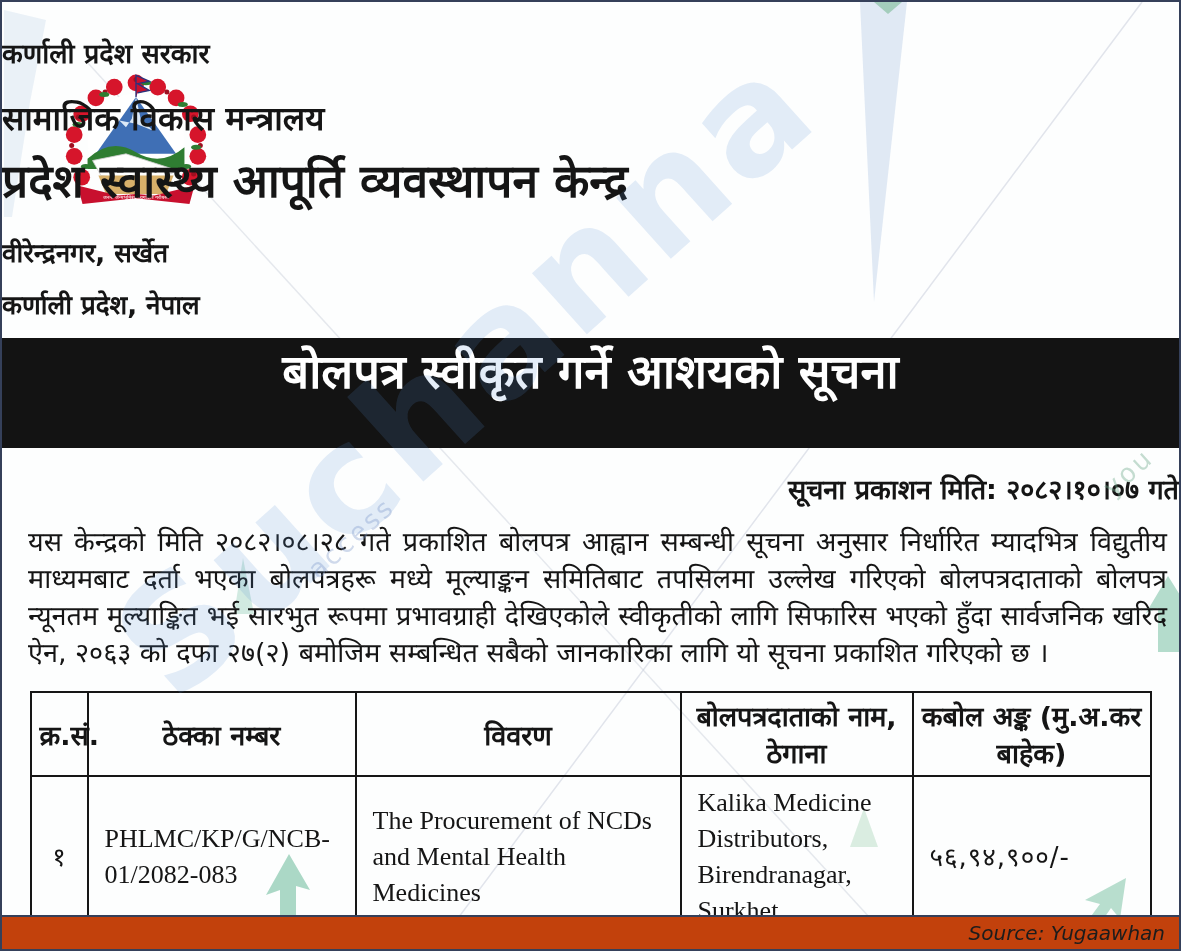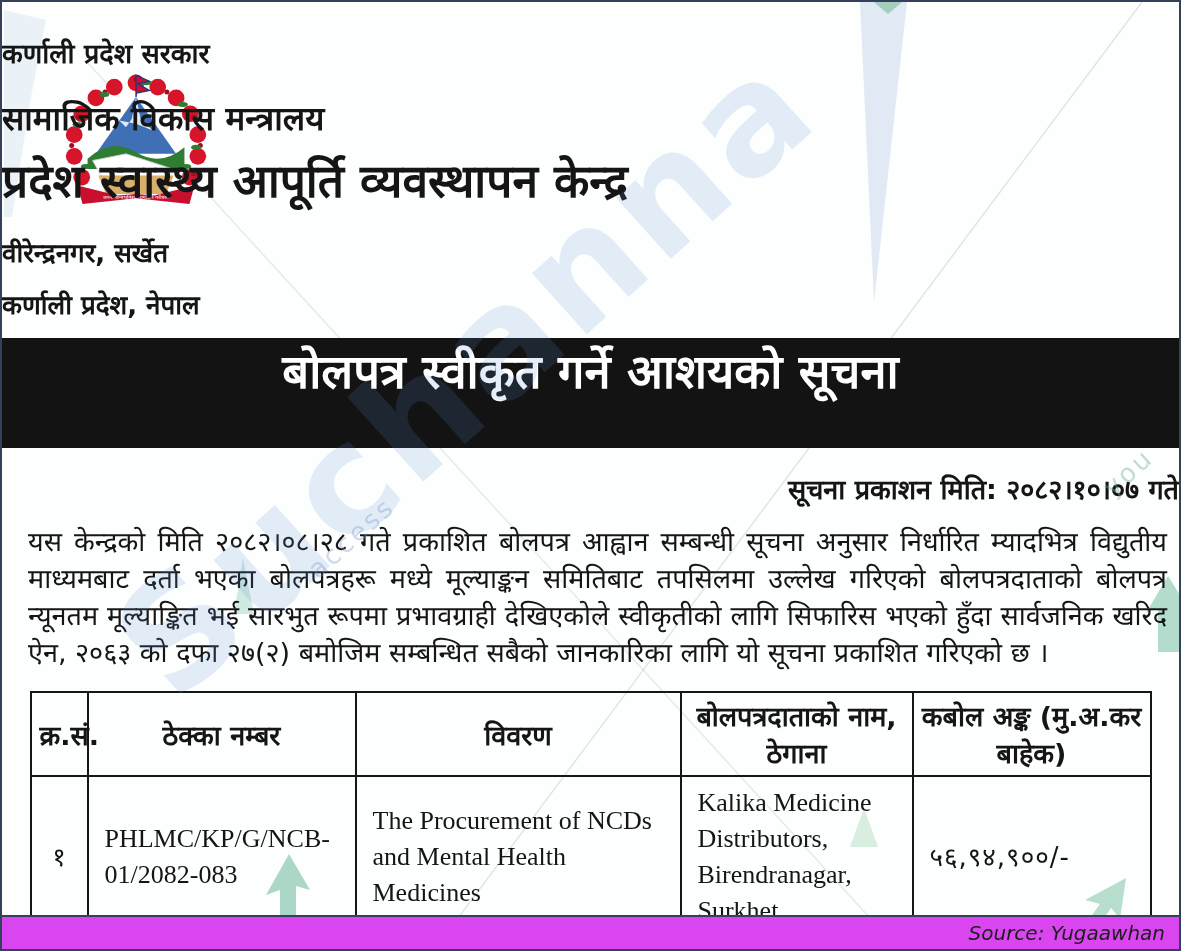--- a/index.html
+++ b/index.html
@@ -45,21 +45,21 @@
   table.bids td{
     height:142px;vertical-align:middle;padding:8px 16px;
     font-size:26px;line-height:36px;
   }
   td.sn{text-align:center;}
   td.eng{font-family:"Liberation Serif","DejaVu Serif",serif;}
   td.amount{font-size:25px;letter-spacing:1px;margin-left:40px;}
   .sig{text-align:right;padding-right:26px;font-size:27px;font-weight:bold;margin-top:20px;}
   .source{
     position:absolute;left:0;right:0;bottom:0;height:34px;
-    border-top:2px solid #35405a;background:#d946ef;
+    border-top:2px solid #35405a;background:#c2410c;
     display:flex;align-items:center;justify-content:flex-end;
     padding-right:14px;box-sizing:border-box;
     font-style:italic;font-size:20px;color:#1c1c1c;
     z-index:3;
   }
   .wm-text{
     position:absolute;left:80px;top:600px;
     font-size:150px;font-weight:bold;letter-spacing:6px;
     color:rgba(90,140,210,0.16);
     transform:rotate(-42deg);transform-origin:left top;

